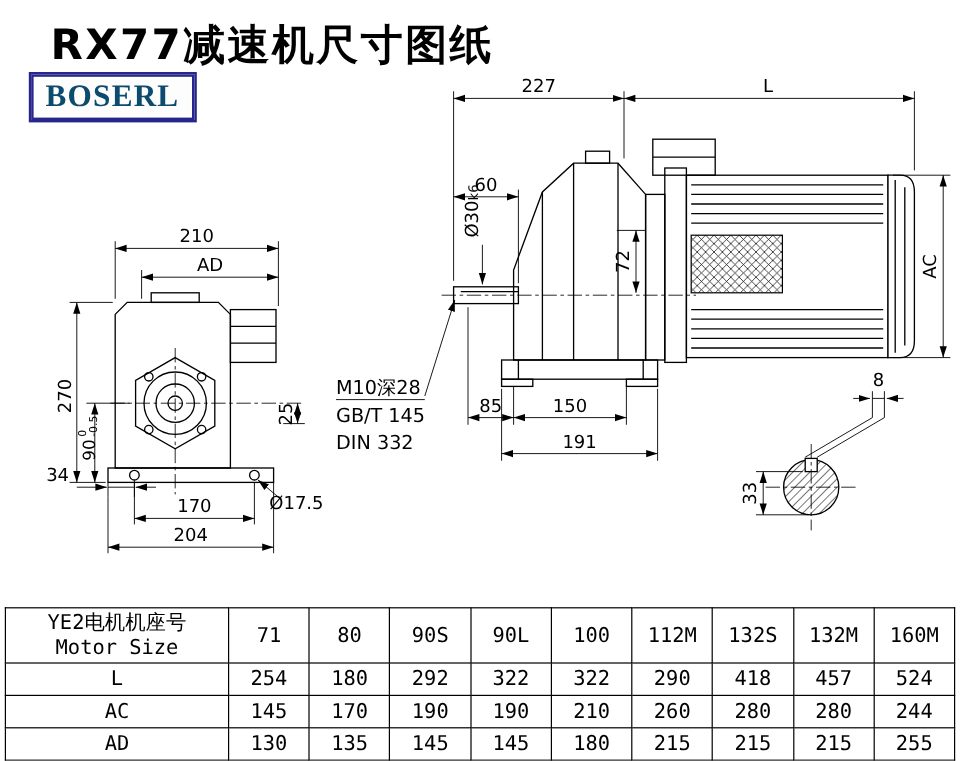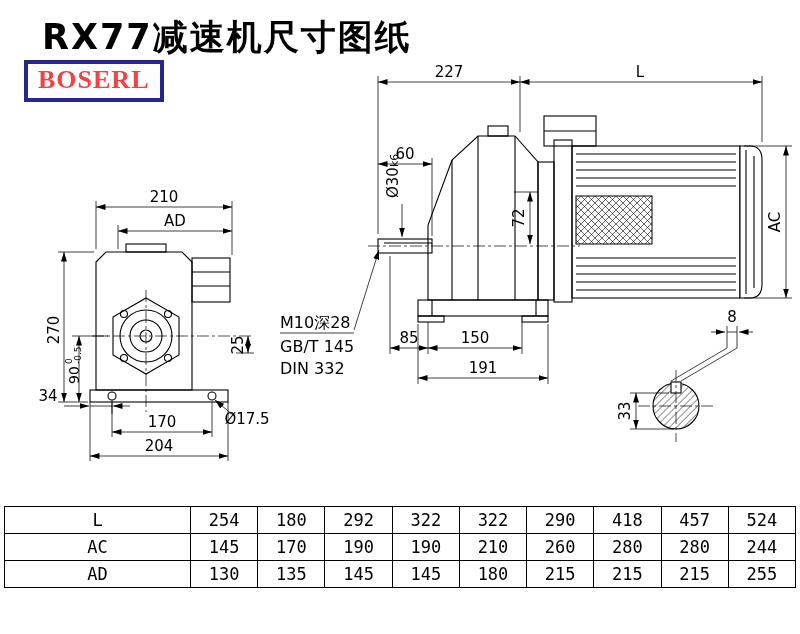--- a/index.html
+++ b/index.html
@@ -1,20 +1,20 @@
 <!DOCTYPE html>
 <html><head>
 <meta charset="utf-8">
 <style>
   *{margin:0;padding:0;box-sizing:border-box}
   html,body{width:800px;height:634px;background:#ffffff;overflow:hidden;position:relative;
     font-family:"DejaVu Sans",sans-serif;color:#000}
   .title{position:absolute;left:42px;top:14px;font-size:35px;font-weight:bold;letter-spacing:2px;white-space:nowrap}
   .logo{position:absolute;left:26px;top:62px;border:2px solid #26268c;box-shadow:0 0 0 1px #fff inset,0 0 0 2px #26268c;
-    padding:1px 10px 3px 10px;font-family:"Liberation Serif",serif;font-size:26px;font-weight:bold;color:#ef4444;
+    padding:1px 10px 3px 10px;font-family:"Liberation Serif",serif;font-size:26px;font-weight:bold;color:#0c4a6e;
     letter-spacing:1px;background:#fdfdfd}
   svg.drawing{position:absolute;left:0;top:0}
   .ol{fill:none;stroke:#000;stroke-width:1.1}
   .fl{fill:#fff;stroke:#000;stroke-width:1.1}
   .dl{fill:none;stroke:#000;stroke-width:0.75}
   .cl{fill:none;stroke:#000;stroke-width:0.7;stroke-dasharray:12 3 3 3}
   text{fill:#000;font-family:"DejaVu Sans",sans-serif}
   .dt{font-size:15px;text-anchor:middle}
   .lb{font-size:16px;text-anchor:start}
   .tol{font-size:9px;text-anchor:start}
@@ -236,20 +236,35 @@
     <line class="dl" x1="737" y1="348" x2="737" y2="326"></line>
     <line class="dl" x1="727" y1="332" x2="737" y2="332"></line>
     <line class="dl" x1="711" y1="332" x2="725" y2="332" marker-end="url(#ae)"></line>
     <line class="dl" x1="753" y1="332" x2="739" y2="332" marker-end="url(#ae)"></line>
     <text class="dt" x="732" y="322">8</text>
   </g>
 </svg>
 
 <table class="dim-table">
   <tbody>
+      <tr class="hd">
+    <td class="c0 two-line">
+      <div>YE2电机机座号</div>
+      <div>Motor Size</div>
+    </td>
+    <td>71</td>
+    <td>80</td>
+    <td>90S</td>
+    <td>90L</td>
+    <td>100</td>
+    <td>112M</td>
+    <td>132S</td>
+    <td>132M</td>
+    <td>160M</td>
+  </tr>
   <tr>
     <td class="c0">L</td>
     <td>254</td>
     <td>180</td>
     <td>292</td>
     <td>322</td>
     <td>322</td>
     <td>290</td>
     <td>418</td>
     <td>457</td>

